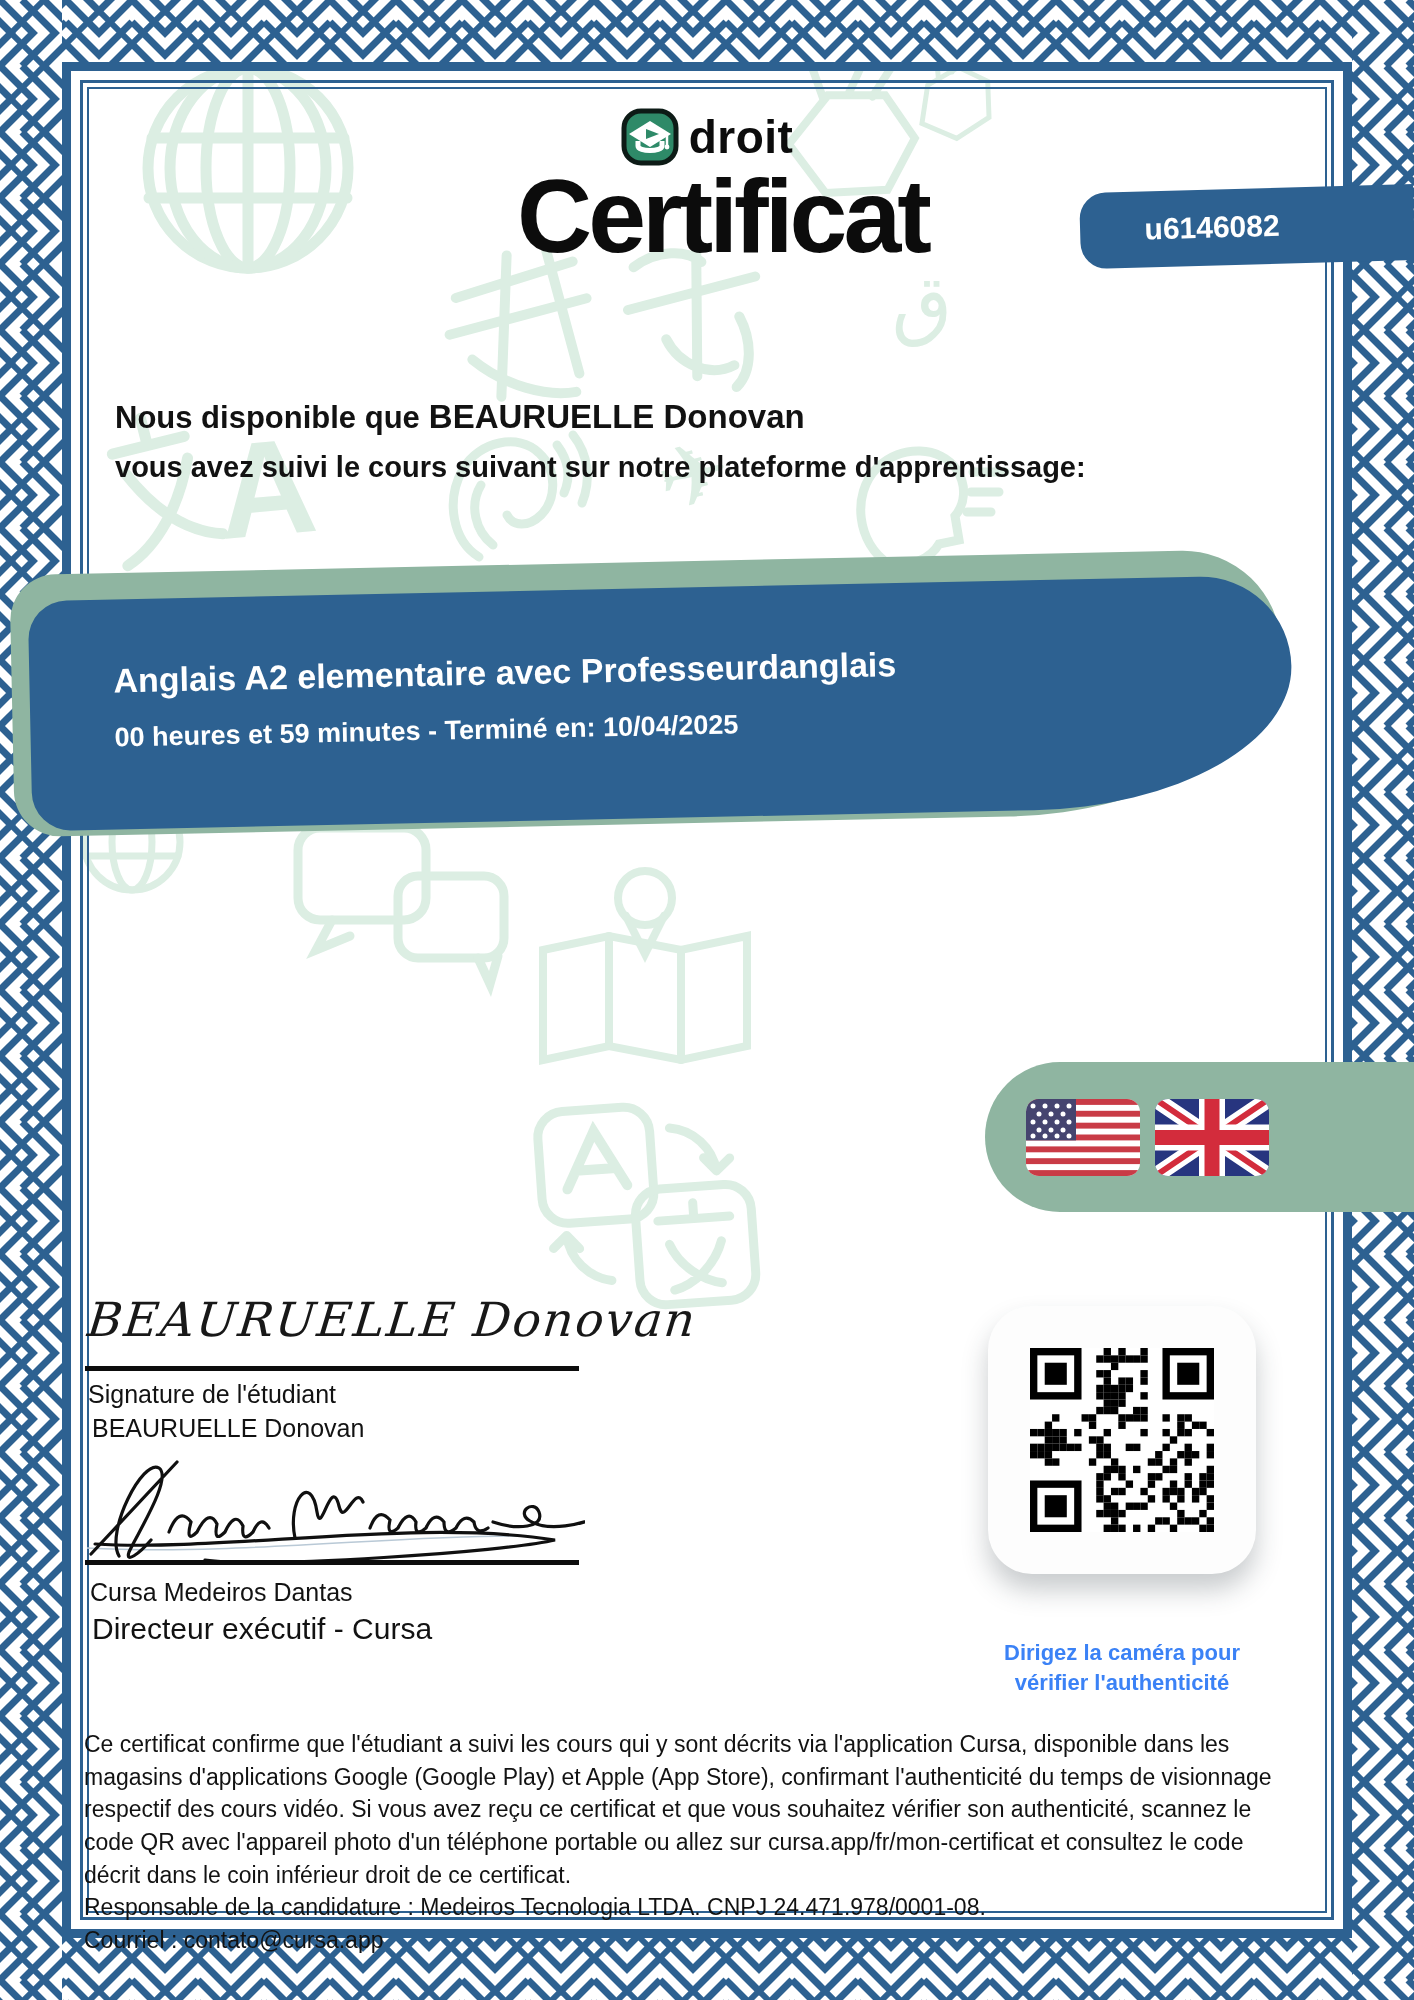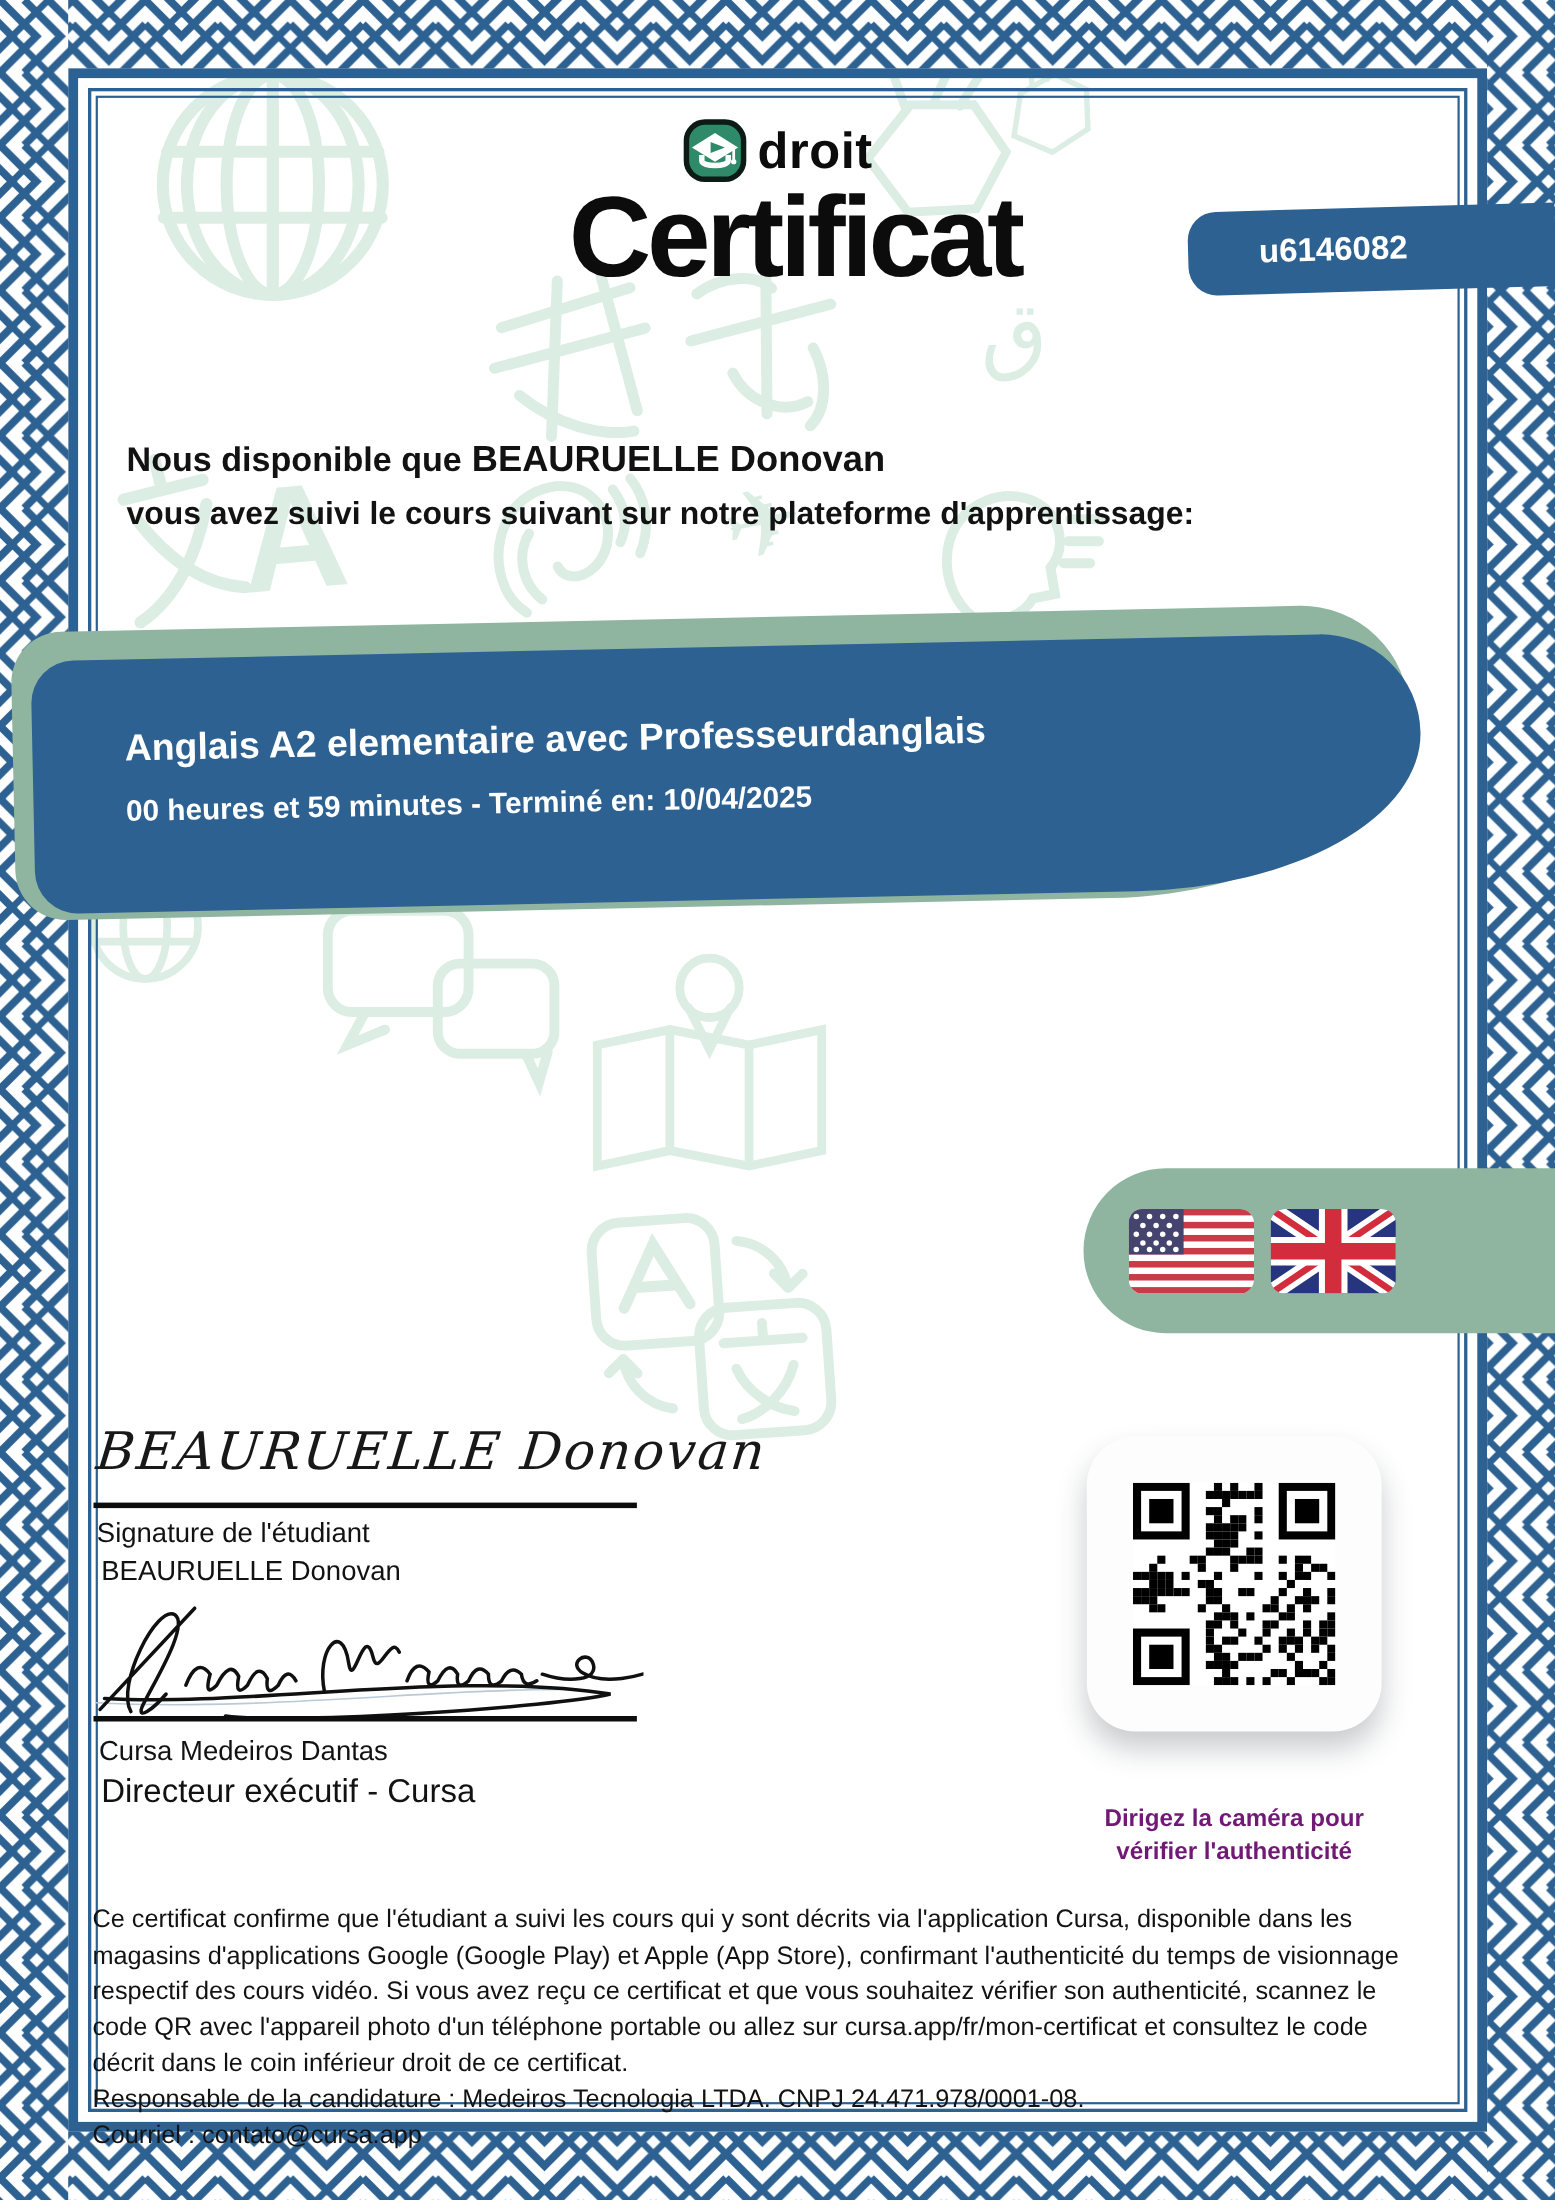--- a/index.html
+++ b/index.html
@@ -50,21 +50,21 @@
   .sig-name-1{position:absolute;left:92px;top:1414px;font-size:25px;z-index:6;}
   .sig-dir-svg{position:absolute;left:85px;top:1448px;z-index:6;}
   .sig-rule-2{position:absolute;left:85px;top:1560px;width:494px;height:5px;background:#0d0d0d;z-index:6;}
   .sig-name-2{position:absolute;left:90px;top:1578px;font-size:25px;z-index:6;}
   .sig-title-2{position:absolute;left:92px;top:1612px;font-size:30px;z-index:6;}
   
   .qr-card{position:absolute;left:988px;top:1306px;width:268px;height:268px;background:#fdfdfd;
       border-radius:44px;box-shadow:0 16px 26px rgba(40,50,60,.25);z-index:6;
       display:flex;align-items:center;justify-content:center;}
   .qr-caption{position:absolute;left:988px;top:1638px;width:268px;text-align:center;z-index:6;
-      color:#701a75;font-size:22px;font-weight:700;line-height:1.35;}
+      color:#3b82f6;font-size:22px;font-weight:700;line-height:1.35;}
   
   .footer{position:absolute;left:84px;right:110px;top:1728px;z-index:6;font-size:23px;line-height:1.42;}
   .footer p{margin:0;}
 </style>
 </head>
 <body>
 
 <div class="page">
 
   <svg class="wm-svg" width="1414" height="2000" viewBox="0 0 1414 2000">

